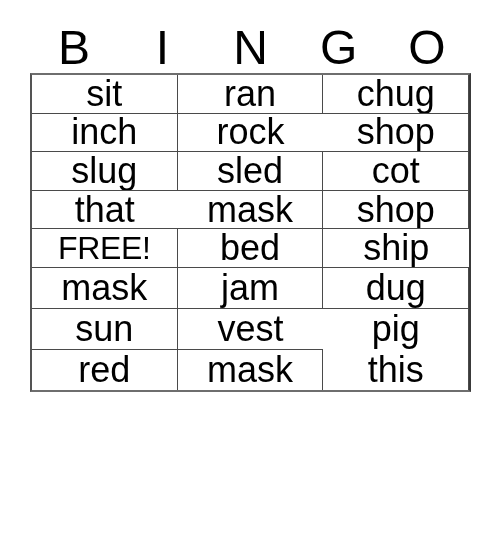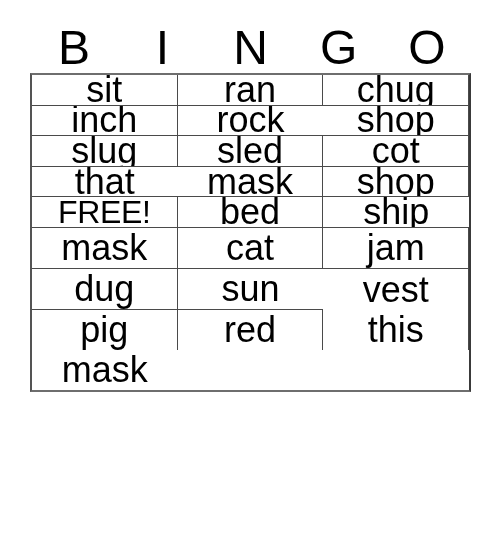--- a/index.html
+++ b/index.html
@@ -155,42 +155,39 @@
         <span class="cell-text">bed</span>
       </div>
     <div class="bingo-cell">
         <span class="cell-text">ship</span>
       </div>
 
     <div class="bingo-cell">
         <span class="cell-text">mask</span>
       </div>
     <div class="bingo-cell">
-        <span class="cell-text">cat</span>
-      </div>
-    <div class="bingo-cell">
         <span class="cell-text">jam</span>
       </div>
     <div class="bingo-cell">
         <span class="cell-text">dug</span>
       </div>
     <div class="bingo-cell">
         <span class="cell-text">sun</span>
       </div>
 
     <div class="bingo-cell">
         <span class="cell-text">vest</span>
       </div>
     <div class="bingo-cell">
         <span class="cell-text">pig</span>
       </div>
     <div class="bingo-cell">
         <span class="cell-text">red</span>
       </div>
     <div class="bingo-cell">
-        <span class="cell-text">this</span>
+        <span class="cell-text">mask</span>
       </div>
     <div class="bingo-cell">
-        <span class="cell-text">mask</span>
+        <span class="cell-text">this</span>
       </div>
 
   </div>
 </div>
 
 </body></html>

